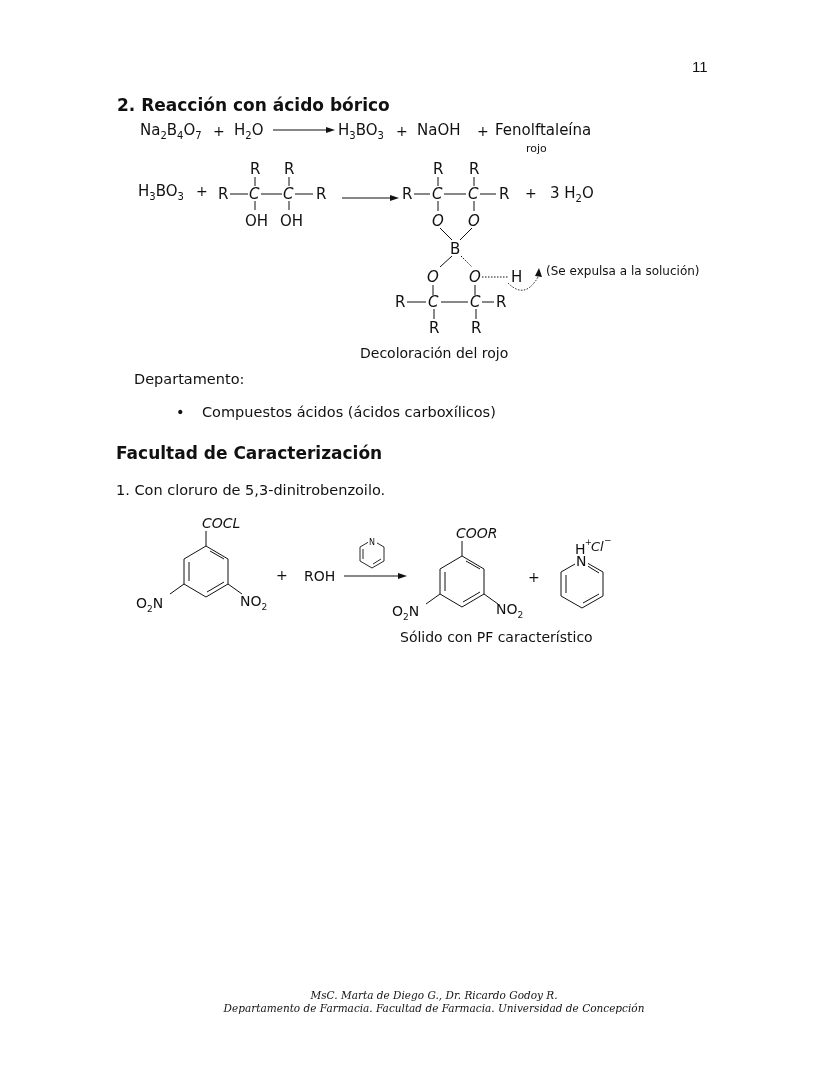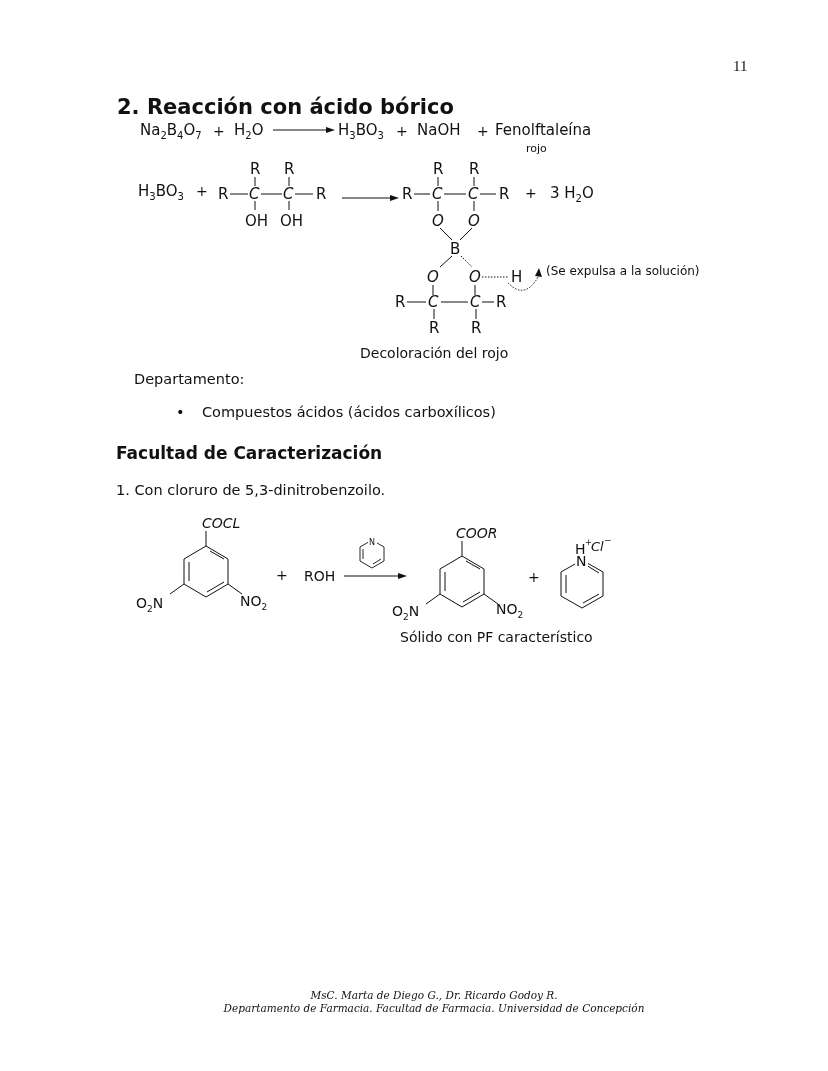--- a/index.html
+++ b/index.html
@@ -1,19 +1,19 @@
 <!DOCTYPE html>
 <html><head>
 <meta charset="utf-8">
 <style>
   html, body { margin:0; padding:0; background:#ffffff; }
   body { width:828px; height:1071px; position:relative; overflow:hidden; color:#111; font-family:"DejaVu Sans", sans-serif; }
   .abs { position:absolute; }
-  .page-num { left:733px; top:58px; font-size:15px; font-family:Liberation Serif, serif; }
-  .h2 { left:117px; top:95px; font-size:21px; font-weight:bold; }
+  .page-num { left:692px; top:58px; font-size:15px; font-family:Liberation Sans, sans-serif; }
+  .h2 { left:117px; top:95px; font-size:17px; font-weight:bold; }
   .h1 { left:116px; top:443px; font-size:17px; font-weight:bold; }
   .body-text { font-size:14.5px; }
   .footer { left:0; width:868px; text-align:center; font-family:"DejaVu Serif", serif; font-style:italic; font-size:10.5px; line-height:13px; }
   svg text { font-family:"DejaVu Sans", sans-serif; fill:#111; }
   svg .it { font-style:italic; }
 </style>
 </head>
 <body>
 
 <div class="abs page-num">11</div>

